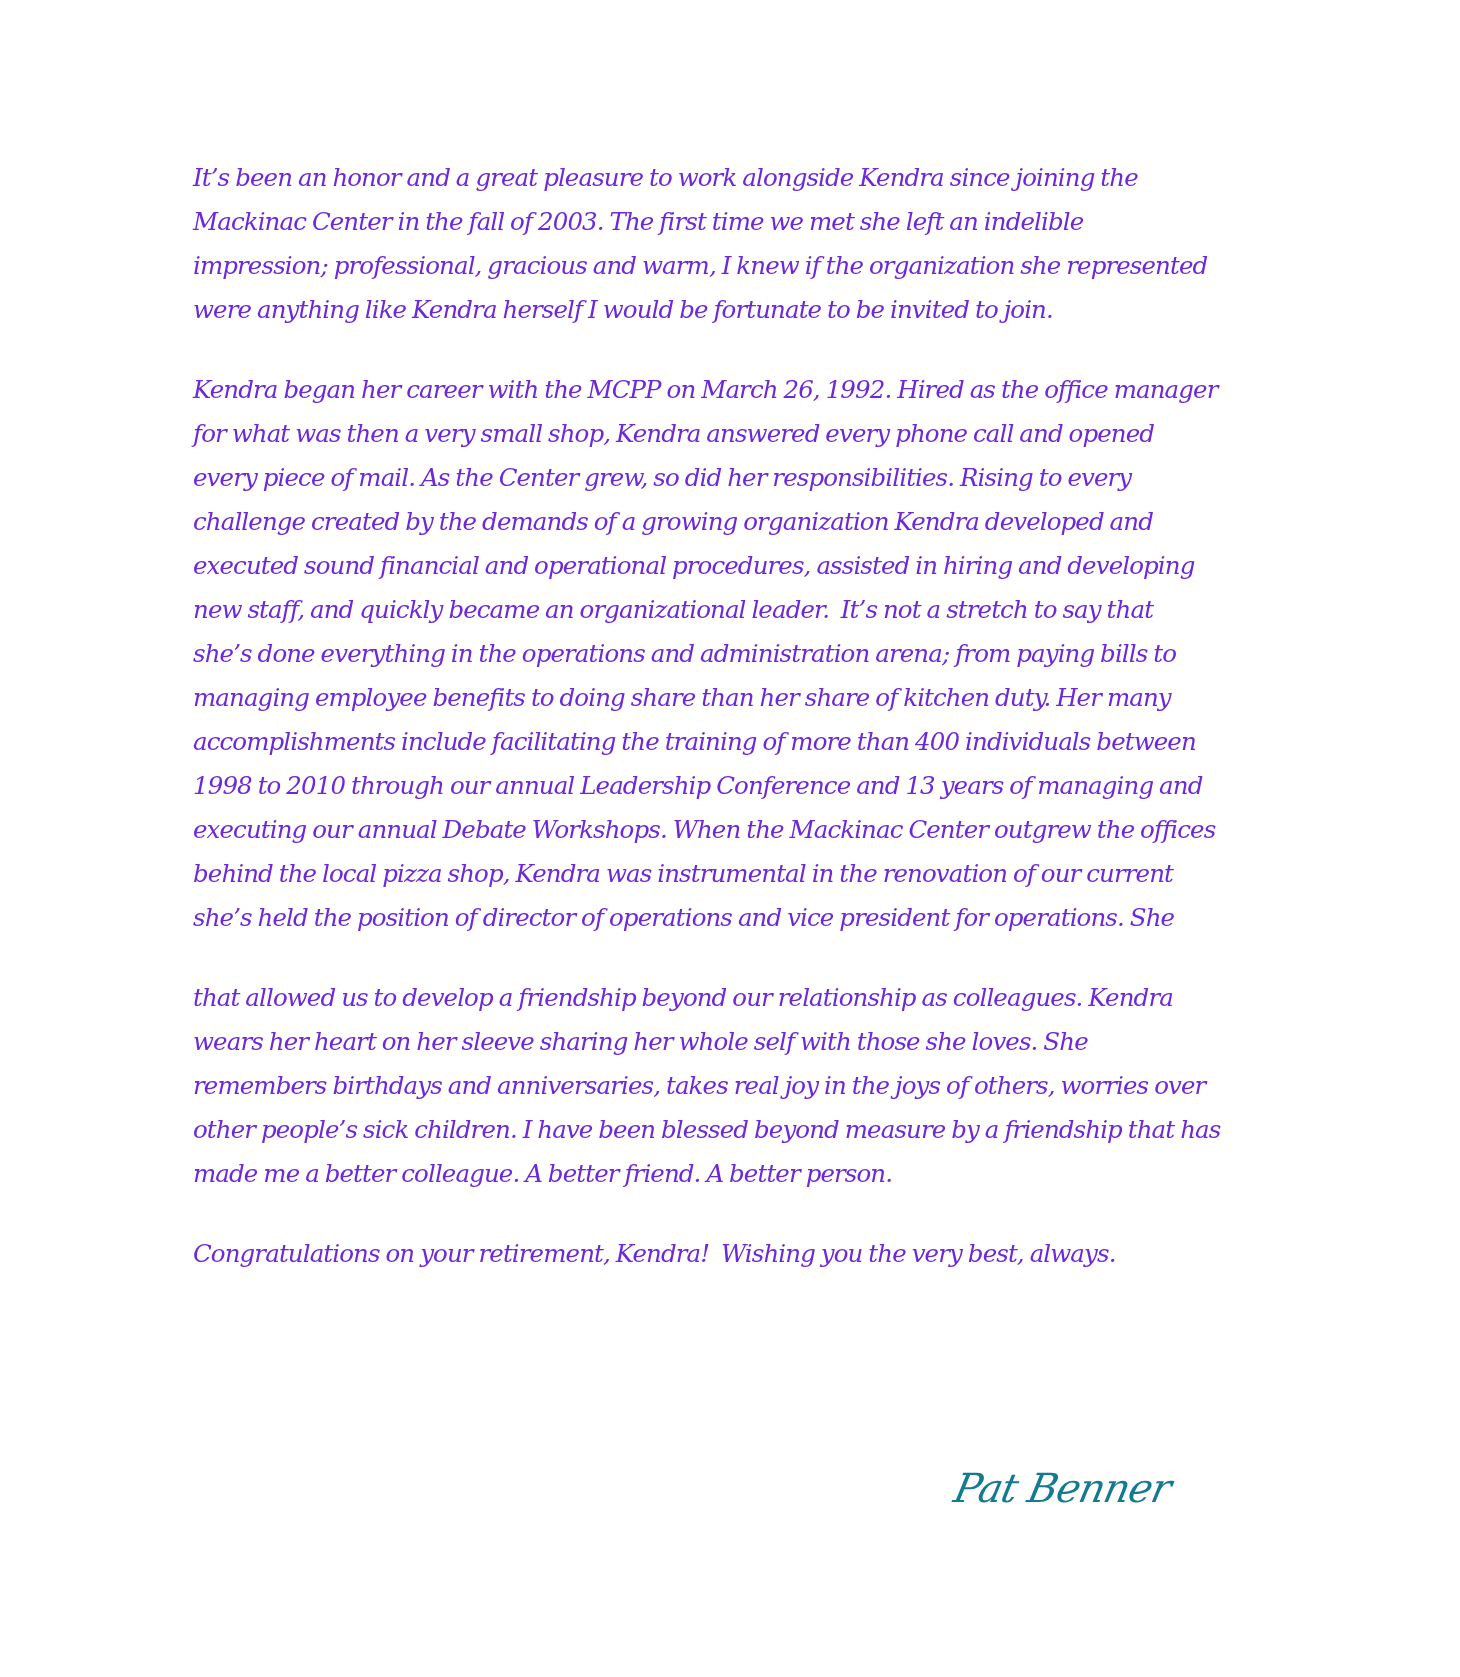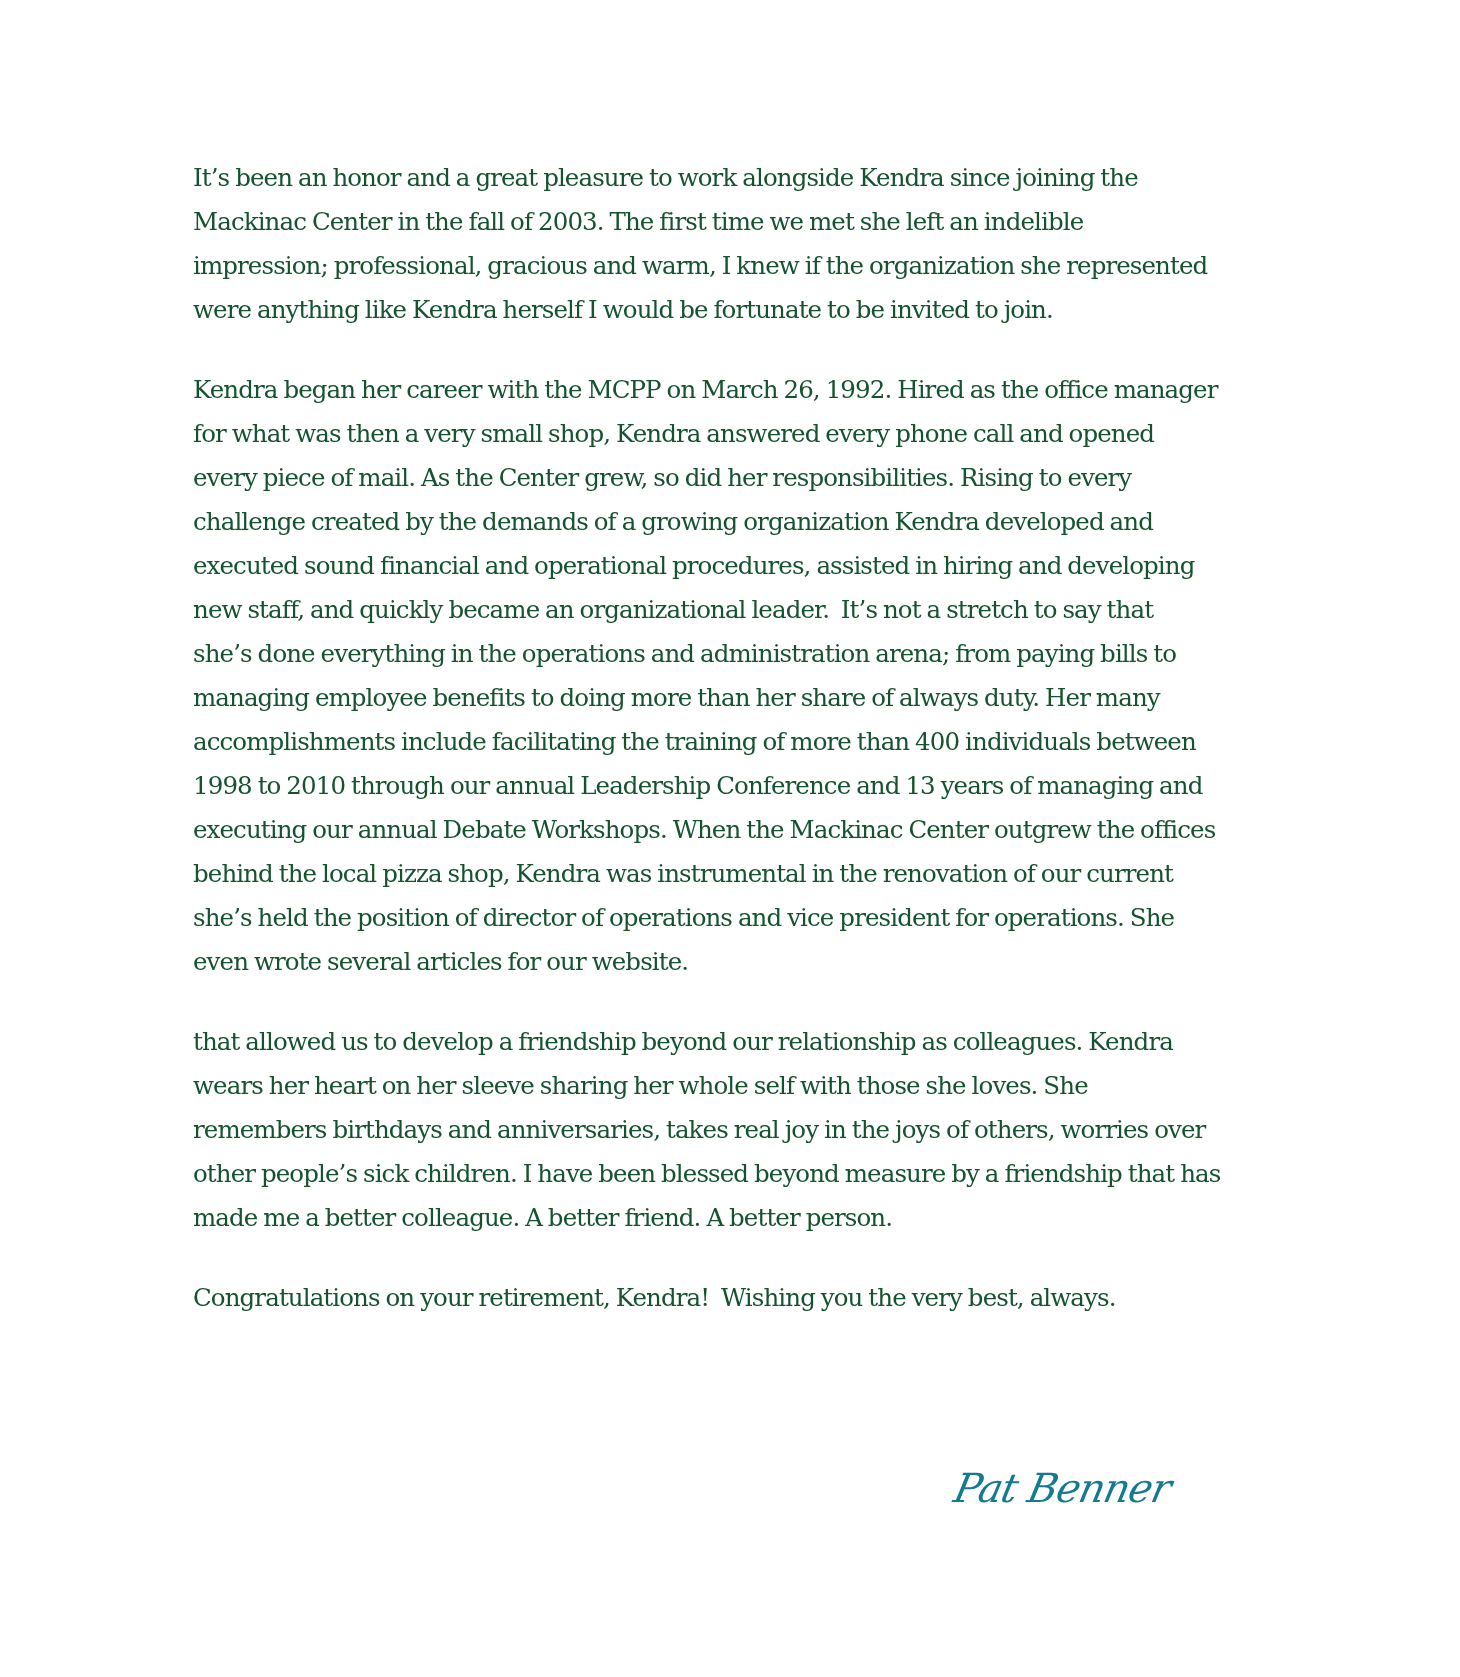--- a/index.html
+++ b/index.html
@@ -11,25 +11,26 @@
       width: 1460px;
       height: 1677px;
       position: relative;
       overflow: hidden;
     }
     .letter {
       position: absolute;
       left: 193px;
       top: 156px;
       width: 1100px;
-      color: #14532d;
+      color: #6d28d9;
       font-family: "DejaVu Serif", serif;
       font-size: 24.5px;
       letter-spacing: -0.9px;
       word-spacing: -1px;
+      font-style: italic;
     }
     .para {
       margin: 0 0 36px 0;
     }
     .line {
       display: block;
       height: 44px;
       line-height: 44px;
       white-space: pre;
     }
@@ -56,27 +57,26 @@
     <span class="line">were anything like Kendra herself I would be fortunate to be invited to join.</span>
   </div>
   <div class="para">
     <span class="line">Kendra began her career with the MCPP on March 26, 1992. Hired as the office manager</span>
     <span class="line">for what was then a very small shop, Kendra answered every phone call and opened</span>
     <span class="line">every piece of mail. As the Center grew, so did her responsibilities. Rising to every</span>
     <span class="line">challenge created by the demands of a growing organization Kendra developed and</span>
     <span class="line">executed sound financial and operational procedures, assisted in hiring and developing</span>
     <span class="line">new staff, and quickly became an organizational leader.  It’s not a stretch to say that</span>
     <span class="line">she’s done everything in the operations and administration arena; from paying bills to</span>
-    <span class="line">managing employee benefits to doing more than her share of always duty. Her many</span>
+    <span class="line">managing employee benefits to doing share than her share of kitchen duty. Her many</span>
     <span class="line">accomplishments include facilitating the training of more than 400 individuals between</span>
     <span class="line">1998 to 2010 through our annual Leadership Conference and 13 years of managing and</span>
     <span class="line">executing our annual Debate Workshops. When the Mackinac Center outgrew the offices</span>
     <span class="line">behind the local pizza shop, Kendra was instrumental in the renovation of our current</span>
     <span class="line">she’s held the position of director of operations and vice president for operations. She</span>
-    <span class="line">even wrote several articles for our website.</span>
   </div>
   <div class="para">
     <span class="line">that allowed us to develop a friendship beyond our relationship as colleagues. Kendra</span>
     <span class="line">wears her heart on her sleeve sharing her whole self with those she loves. She</span>
     <span class="line">remembers birthdays and anniversaries, takes real joy in the joys of others, worries over</span>
     <span class="line">other people’s sick children. I have been blessed beyond measure by a friendship that has</span>
     <span class="line">made me a better colleague. A better friend. A better person.</span>
   </div>
   <div class="para">
     <span class="line">Congratulations on your retirement, Kendra!  Wishing you the very best, always.</span>

